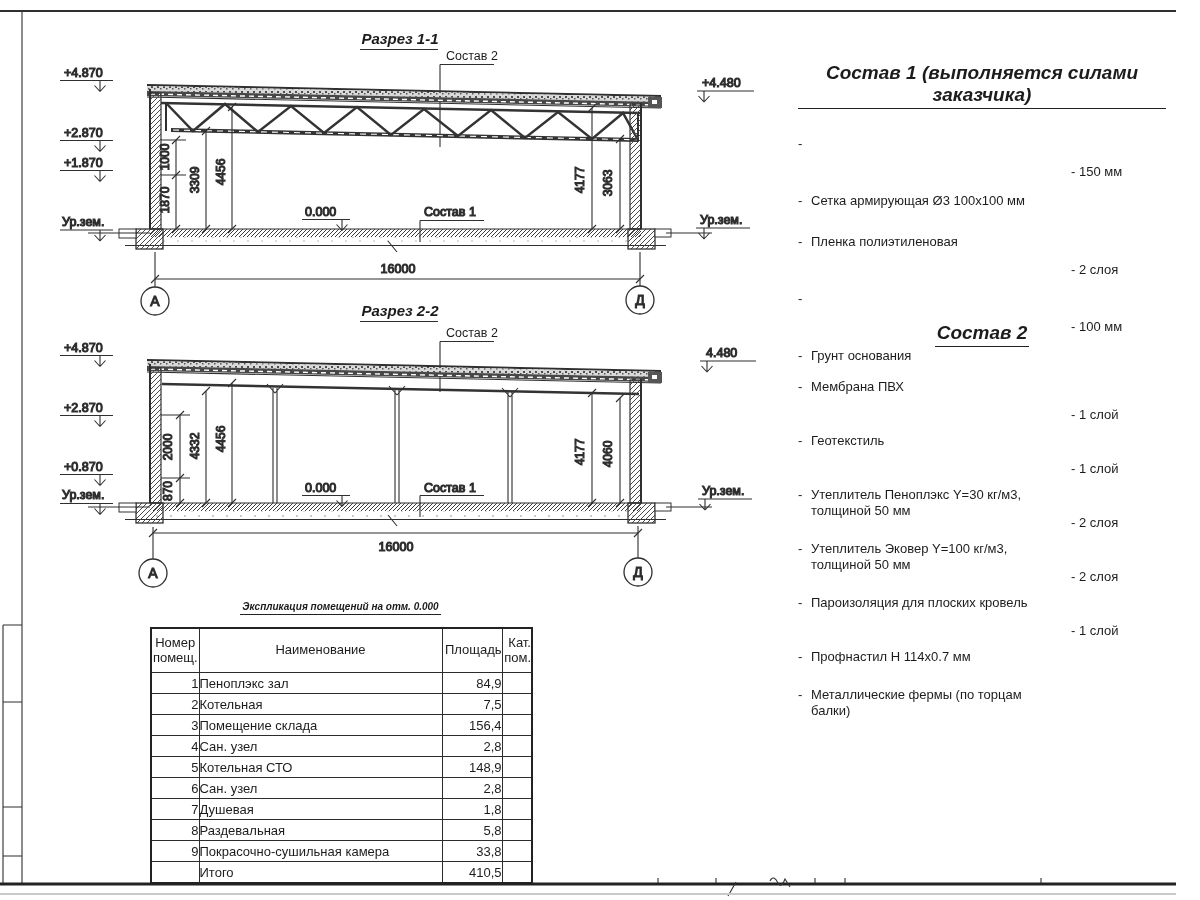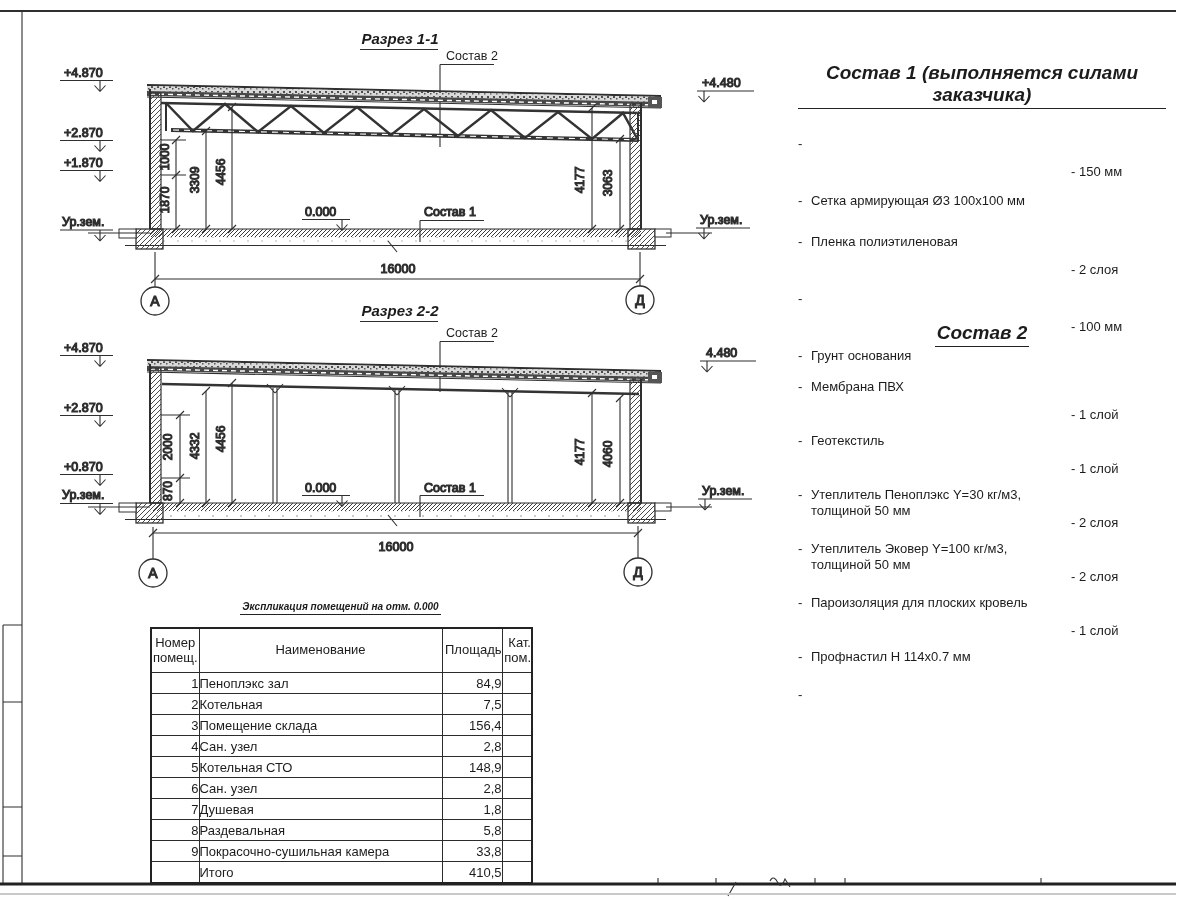--- a/index.html
+++ b/index.html
@@ -382,20 +382,21 @@
       <span class="spec-text">Пароизоляция для плоских кровель</span>
       <span class="spec-value">- 1 слой</span>
     </div>
     <div class="spec-item">
       <span class="spec-dash">-</span>
       <span class="spec-text">Профнастил Н 114x0.7 мм</span>
       <span class="spec-value"></span>
     </div>
     <div class="spec-item">
       <span class="spec-dash">-</span>
+      <span class="spec-text">Металлические фермы (по торцам балки)</span>
       <span class="spec-value"></span>
     </div>
   </div>
 </div>
 
 <div class="expl-title-wrap">
   <span class="expl-title">Экспликация помещений на отм. 0.000</span>
 </div>
 
 <table class="expl">

